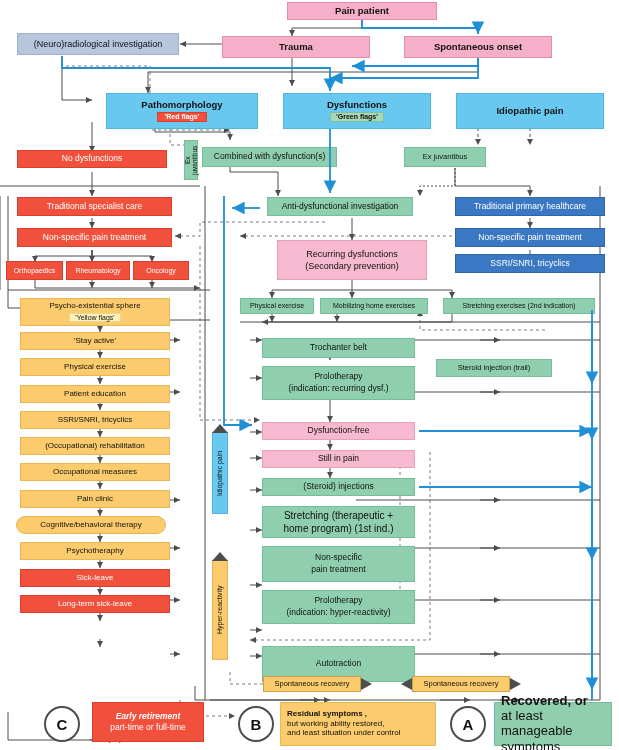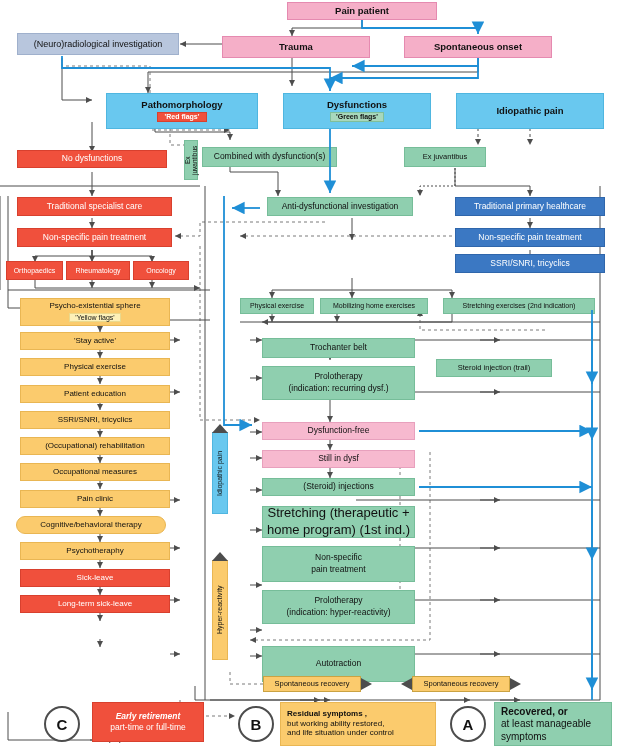--- a/index.html
+++ b/index.html
@@ -218,20 +218,24 @@
   <div class="box red" style="left:17px;top:228px;width:155px;height:19px;font-size:8.5px;font-weight:normal;">Non-specific pain treatment</div>
 
   <div class="box bluedk" style="left:455px;top:228px;width:150px;height:19px;font-size:8.5px;font-weight:normal;">Non-specific pain treatment</div>
 
   <div class="box bluedk" style="left:455px;top:254px;width:150px;height:19px;font-size:8.5px;font-weight:normal;">SSRI/SNRI, tricyclics</div>
 
   <div class="box red" style="left:6px;top:261px;width:57px;height:19px;font-size:7px;font-weight:normal;">Orthopaedics</div>
   <div class="box red" style="left:66px;top:261px;width:64px;height:19px;font-size:7px;font-weight:normal;">Rheumatology</div>
   <div class="box red" style="left:133px;top:261px;width:56px;height:19px;font-size:7px;font-weight:normal;">Oncology</div>
 
+  <div class="box pink2 stack" style="left:277px;top:240px;width:150px;height:40px;font-size:9px;">
+    <span>Recurring dysfunctions</span>
+    <span>(Secondary prevention)</span>
+  </div>
 
   <div class="box yellow stack" style="left:20px;top:298px;width:150px;height:28px;font-size:8px;">
     <span>Psycho-existential sphere</span>
     <span class="ybadge lbl-sm">'Yellow flags'</span>
   </div>
   <div class="box yellow" style="left:20px;top:332px;width:150px;height:18px;font-size:8px;">'Stay active'</div>
   <div class="box yellow" style="left:20px;top:358px;width:150px;height:18px;font-size:8px;">Physical exercise</div>
   <div class="box yellow" style="left:20px;top:385px;width:150px;height:18px;font-size:8px;">Patient education</div>
   <div class="box yellow" style="left:20px;top:411px;width:150px;height:18px;font-size:8px;">SSRI/SNRI, tricyclics</div>
   <div class="box yellow" style="left:20px;top:437px;width:150px;height:18px;font-size:8px;">(Occupational) rehabilitation</div>
@@ -250,25 +254,25 @@
 
   <div class="box green" style="left:436px;top:359px;width:116px;height:18px;font-size:7.5px;text-align:right;">Steroid injection (trail)</div>
 
   <div class="box green stack" style="left:262px;top:366px;width:153px;height:34px;font-size:8.5px;">
     <span>Prolotherapy</span>
     <span>(indication: recurring dysf.)</span>
   </div>
 
   <div class="box pink2" style="left:262px;top:422px;width:153px;height:18px;font-size:8.5px;">Dysfunction-free</div>
 
-  <div class="box pink2" style="left:262px;top:450px;width:153px;height:18px;font-size:8.5px;">Still in dysf</div>
+  <div class="box pink2" style="left:262px;top:450px;width:153px;height:18px;font-size:8.5px;">Still in pain</div>
 
   <div class="box green" style="left:262px;top:478px;width:153px;height:18px;font-size:8.5px;">(Steroid) injections</div>
 
-  <div class="box green stack" style="left:262px;top:506px;width:153px;height:32px;font-size:13px;">
+  <div class="box green stack" style="left:262px;top:506px;width:153px;height:32px;font-size:10px;">
     <span>Stretching (therapeutic +</span>
     <span>home program) (1st ind.)</span>
   </div>
 
   <div class="box green stack" style="left:262px;top:546px;width:153px;height:36px;font-size:8.5px;">
     <span>Non-specific</span>
     <span>pain treatment</span>
   </div>
 
   <div class="box green stack" style="left:262px;top:590px;width:153px;height:34px;font-size:8.5px;">
@@ -298,25 +302,25 @@
   <div class="circ" style="left:44px;top:706px;width:32px;height:32px;font-size:15px;">C</div>
   <div class="box red" style="left:92px;top:702px;width:112px;height:40px;font-size:8.5px;flex-direction:column;gap:1px;font-weight:normal;">
     <span style="font-weight:bold;font-style:italic;">Early retirement</span>
     <span>part-time or full-time</span>
   </div>
 
   <div class="circ" style="left:238px;top:706px;width:32px;height:32px;font-size:15px;">B</div>
   <div class="box yellow" style="left:280px;top:702px;width:156px;height:44px;font-size:8px;flex-direction:column;align-items:flex-start;justify-content:center;padding-left:6px;gap:1px;text-align:left;">
     <span style="font-weight:bold;">Residual symptoms ,</span>
     <span>but working ability restored,</span>
-    <span>and life situation under control</span>
+    <span>and least situation under control</span>
   </div>
 
   <div class="circ" style="left:450px;top:706px;width:32px;height:32px;font-size:15px;">A</div>
-  <div class="box green" style="left:494px;top:702px;width:118px;height:44px;font-size:10px;flex-direction:column;align-items:flex-start;justify-content:center;padding-left:6px;gap:1px;text-align:left;">
+  <div class="box green" style="left:494px;top:702px;width:118px;height:44px;font-size:13px;flex-direction:column;align-items:flex-start;justify-content:center;padding-left:6px;gap:1px;text-align:left;">
     <span style="font-weight:bold;">Recovered, or</span>
     <span>at least manageable</span>
     <span>symptoms</span>
   </div>
 
   <svg class="edges2" viewBox="0 0 619 750">
     <g stroke="#1f8fd6" stroke-width="1.8" fill="none" marker-end="url(#ab)">
       <path d="M362,20 L362,28 L478,28 L478,34"></path>
       <path d="M62,56 L62,68 L330,68 L330,91"></path>
       <path d="M478,58 L478,66 L352,66"></path>

